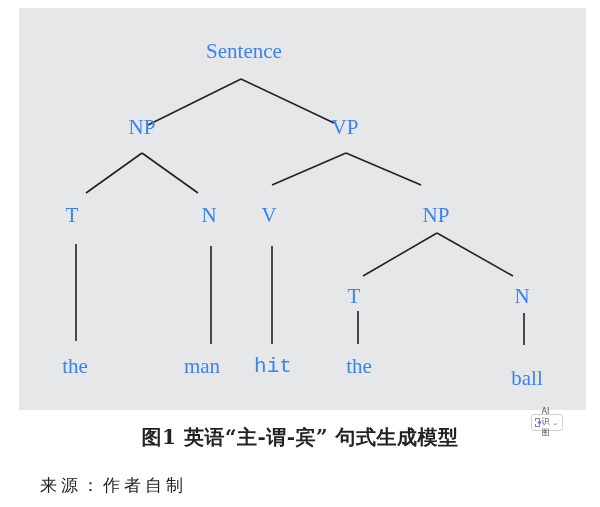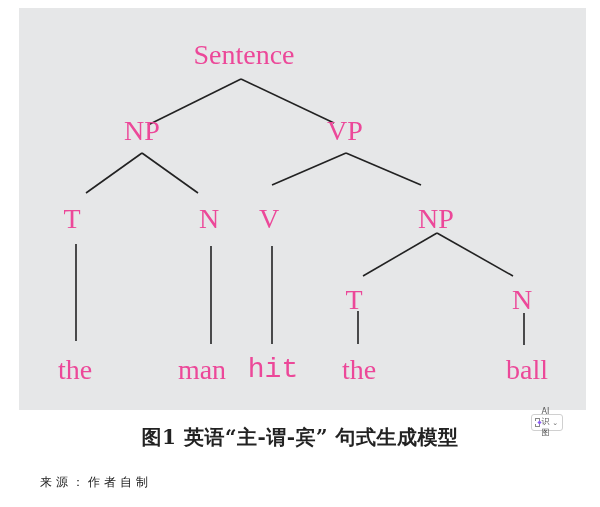--- a/index.html
+++ b/index.html
@@ -1,21 +1,21 @@
 <!DOCTYPE html>
 <html><head>
 <meta charset="utf-8">
 <style>
   html, body { margin:0; padding:0; background:#ffffff; }
   body { width:600px; height:507px; position:relative; overflow:hidden; font-family:"Liberation Serif", serif; }
   .panel { position:absolute; left:19px; top:8px; width:567px; height:402px; background:#e6e7e8; }
   .tree { position:absolute; left:0; top:0; width:600px; height:410px; }
-  .node { position:absolute; transform:translateX(-50%); font-size:28px; color:#ec4899; white-space:nowrap; line-height:1; }
+  .node { position:absolute; transform:translateX(-50%); font-size:21px; color:#3b82f6; white-space:nowrap; line-height:1; }
   .caption { position:absolute; left:0; width:600px; top:424px; text-align:center; font-size:20px; font-weight:bold; color:#222; font-family:"DejaVu Serif", serif; letter-spacing:0.5px; }
-  .source { position:absolute; left:40px; top:474px; font-size:12px; color:#222; font-family:Liberation Sans, sans-serif; letter-spacing:4px; }
+  .source { position:absolute; left:40px; top:474px; font-size:17px; color:#222; font-family:Liberation Sans, sans-serif; letter-spacing:4px; }
   .ai-btn { position:absolute; left:531px; top:414px; width:32px; height:17px; border:1px solid #d0d0d0; border-radius:3px; background:#fff; display:flex; align-items:center; gap:2px; padding-left:3px; box-sizing:border-box; font-family:"DejaVu Sans", sans-serif; font-size:8px; color:#555; }
   .ai-icon { width:9px; height:9px; border:1px dashed #888; position:relative; box-sizing:border-box; }
   .ai-icon::after { content:""; position:absolute; left:2px; top:2px; width:3px; height:3px; background:#8a5cf5; transform:rotate(45deg); }
   .chev { margin-left:auto; margin-right:4px; font-size:7px; color:#666; }
 </style>
 </head>
 <body>
 
 <div class="panel"></div>
 
@@ -44,21 +44,21 @@
 <div class="node" style="left:209px; top:205px;">N</div>
 <div class="node" style="left:269px; top:205px;">V</div>
 <div class="node" style="left:436px; top:205px;">NP</div>
 <div class="node" style="left:354px; top:286px;">T</div>
 <div class="node" style="left:522px; top:286px;">N</div>
 
 <div class="node" style="left:75px; top:356px;">the</div>
 <div class="node" style="left:202px; top:356px;">man</div>
 <div class="node" style="left:273px; top:356px;font-family:Liberation Mono, monospace;">hit</div>
 <div class="node" style="left:359px; top:356px;">the</div>
-<div class="node" style="left:527px; top:356px;">ball</div>
+<div class="node" style="left:527px; top:368px;">ball</div>
 
 <div class="ai-btn">
   <span class="ai-icon"></span>
   <span>AI识图</span>
   <span class="chev">⌄</span>
 </div>
 
 <div class="caption">图1 英语“主-谓-宾” 句式生成模型</div>
 <div class="source">来源：作者自制</div>
 

